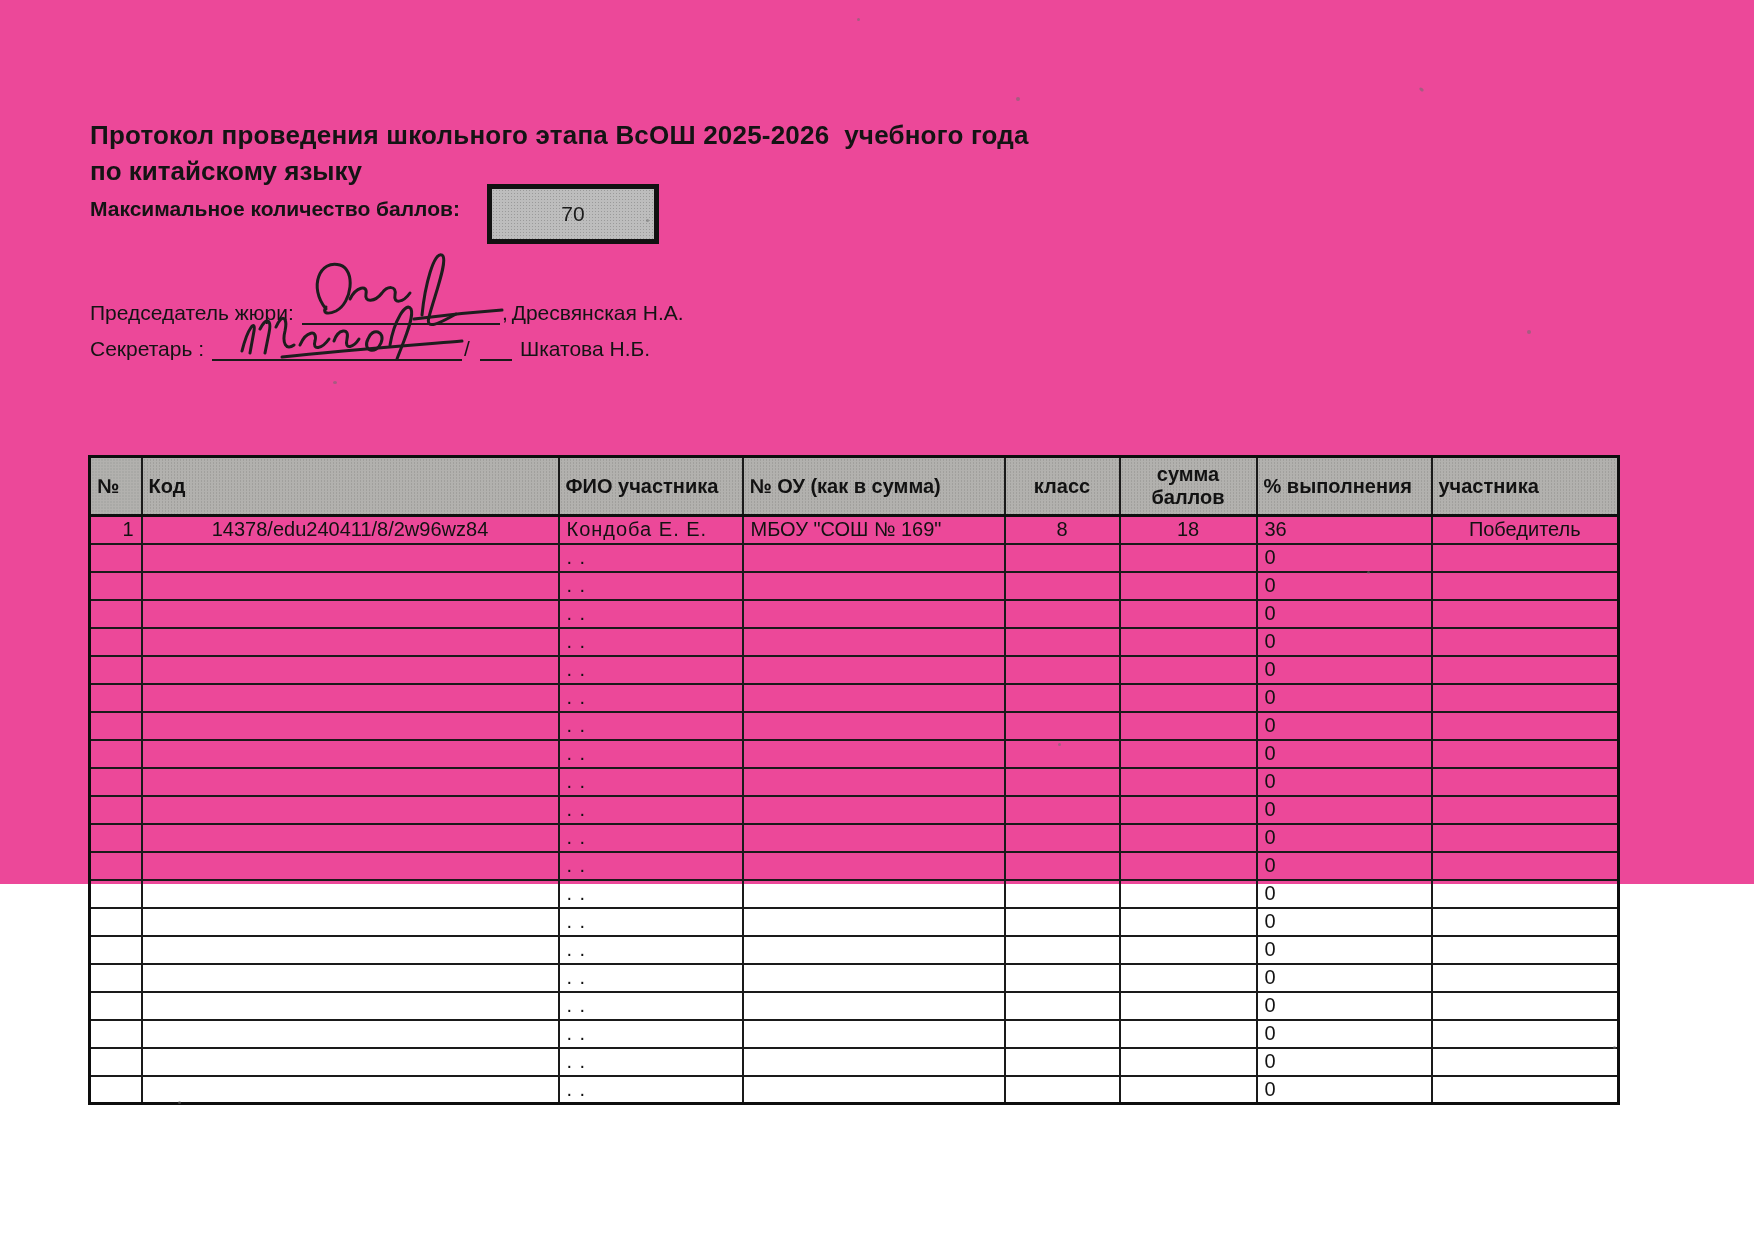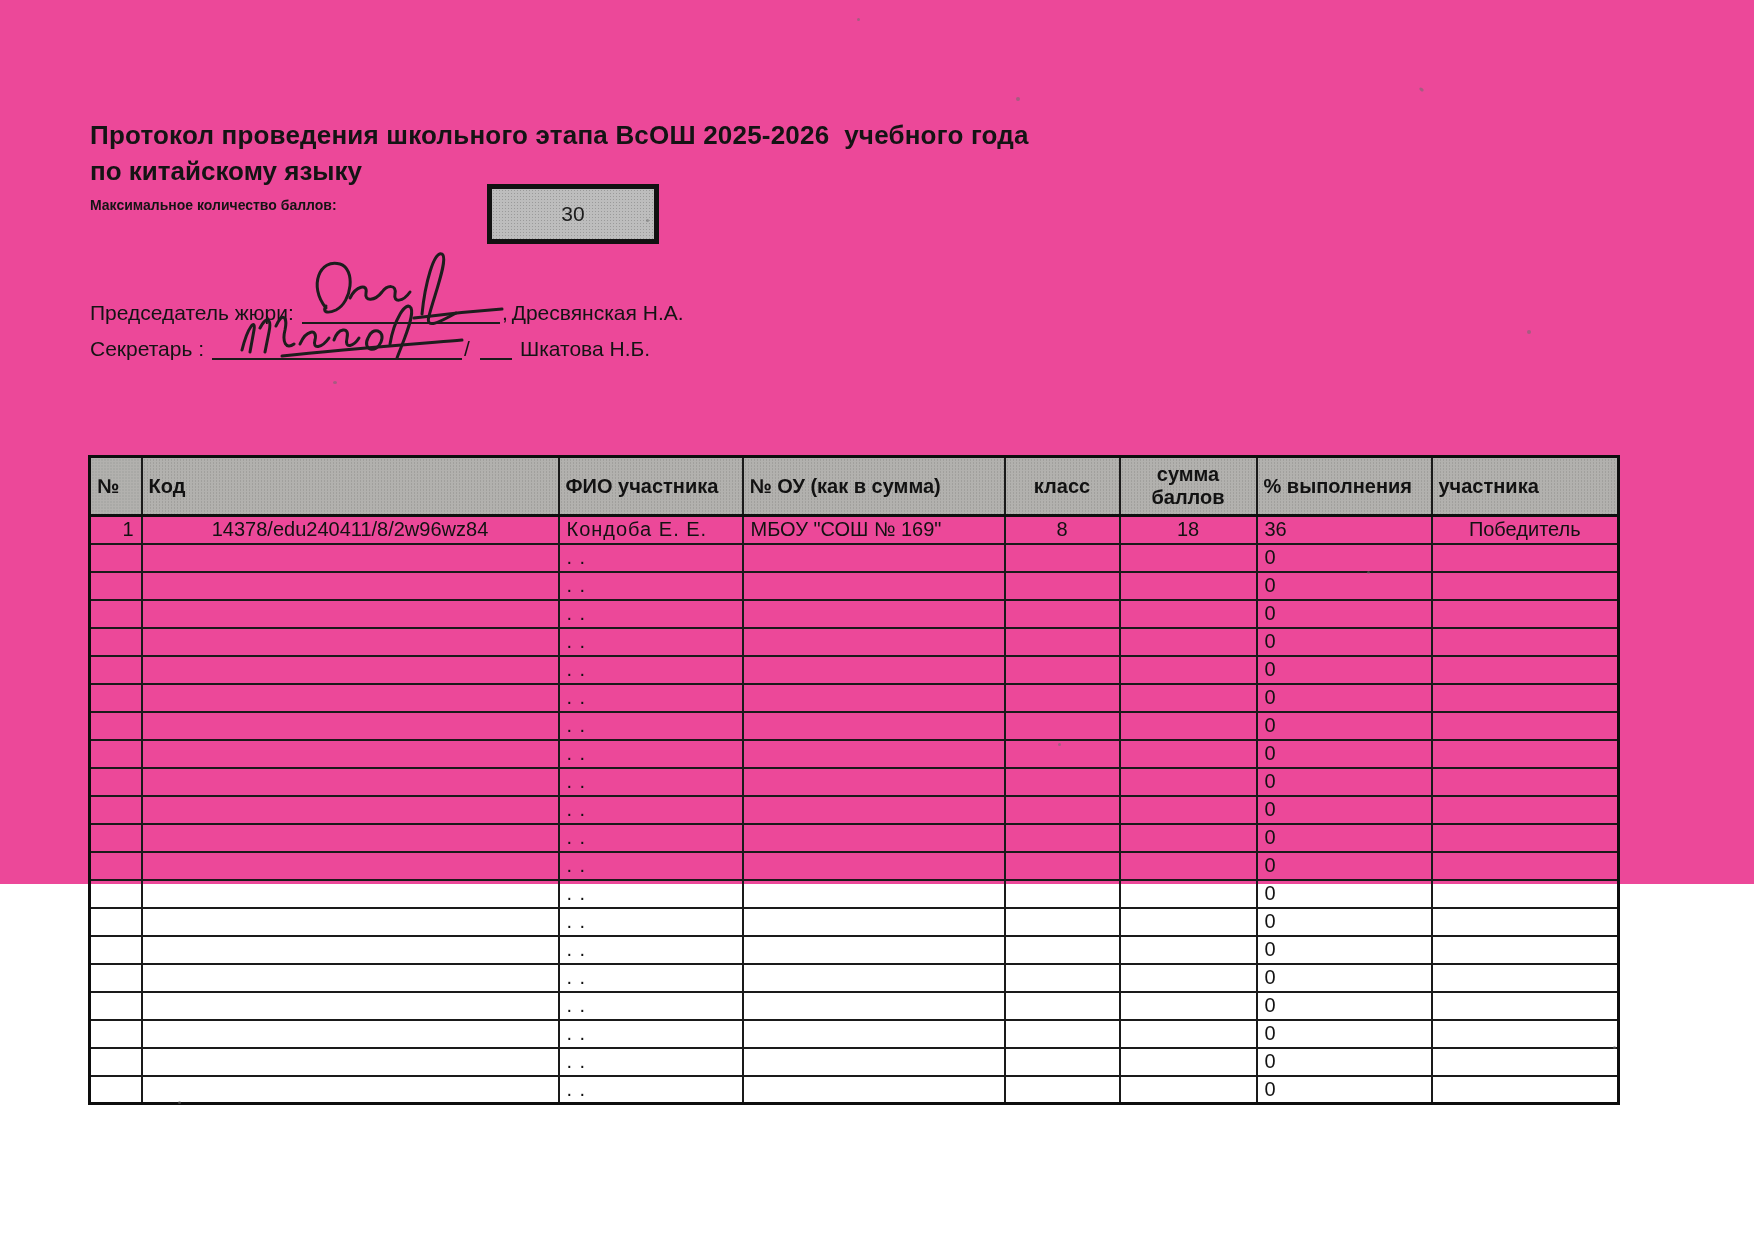--- a/index.html
+++ b/index.html
@@ -9,33 +9,33 @@
     font-family:"Liberation Sans","DejaVu Sans",sans-serif;
     color:#141414;
     overflow:hidden;
     position:relative;
   }
   .page{position:relative;width:1754px;height:884px;background:#ec4899;}
 
   
   .title1{position:absolute;left:90px;top:120px;font-size:26px;font-weight:bold;letter-spacing:0.2px;white-space:pre;}
   .title2{position:absolute;left:90px;top:156px;font-size:26px;font-weight:bold;}
-  .max-label{position:absolute;left:90px;top:197px;font-size:14px;font-weight:bold;}
+  .max-label{position:absolute;left:90px;top:197px;font-size:21px;font-weight:bold;}
   .score-box{
     position:absolute;left:487px;top:184px;width:162px;height:50px;
     border:5px solid #111;
     background-color:#bdbdbd;
     background-image:radial-gradient(#9a9a9a 1px, rgba(0,0,0,0) 1px);
     background-size:3px 3px;
     display:flex;align-items:center;justify-content:center;
     font-size:21px;color:#1c1c1c;
   }
 
   
-  .sig-row{position:absolute;left:90px;font-size:21px;display:flex;align-items:center;white-space:pre;}
+  .sig-row{position:absolute;left:90px;font-size:21px;display:flex;align-items:flex-end;white-space:pre;}
   .sig-row.chair{top:301px;}
   .sig-row.secr{top:337px;}
   .sig-line{display:inline-block;position:relative;border-bottom:2px solid #1b1b1b;height:20px;}
   .sig-line.chair-line{width:198px;margin-left:8px;}
   .sig-line.secr-line{width:250px;margin-left:8px;}
   .sig-line.stub{width:32px;margin-left:6px;}
   .sig-line svg{position:absolute;overflow:visible;pointer-events:none;}
   .sig-svg-1{left:-4px;bottom:-8px;}
   .sig-svg-2{left:14px;bottom:-10px;}
   .sig-stroke{fill:none;stroke:#1d1d1d;stroke-width:3;stroke-linecap:round;}
@@ -80,21 +80,21 @@
 </head>
 <body>
 
 <div class="page">
 
   <div class="title1">Протокол проведения школьного этапа ВсОШ 2025-2026  учебного года</div>
   <div class="title2">по китайскому языку</div>
 
   <div class="max-label">Максимальное количество баллов:</div>
   <div class="score-box">
-    <span>30</span>
+    <span>70</span>
   </div>
 
   <div class="sig-row chair">
     <span>Председатель жюри:</span>
     <span class="sig-line chair-line">
       <svg class="sig-svg-1" width="210" height="80" viewBox="0 0 210 80">
         <path class="sig-stroke" d="M28,58 C10,36 22,8 42,14 C58,19 54,52 38,60 C29,64 24,62 28,56"></path>
         <path class="sig-stroke" d="M52,48 C58,36 70,33 68,43 C66,52 77,51 84,42 C89,35 99,34 97,44 C95,53 105,52 112,42"></path>
         <path class="sig-stroke" d="M124,64 C127,34 136,0 144,4 C151,8 136,46 131,66 C127,80 142,72 158,63"></path>
         <path class="sig-stroke" d="M116,68 C146,64 176,61 204,59"></path>

